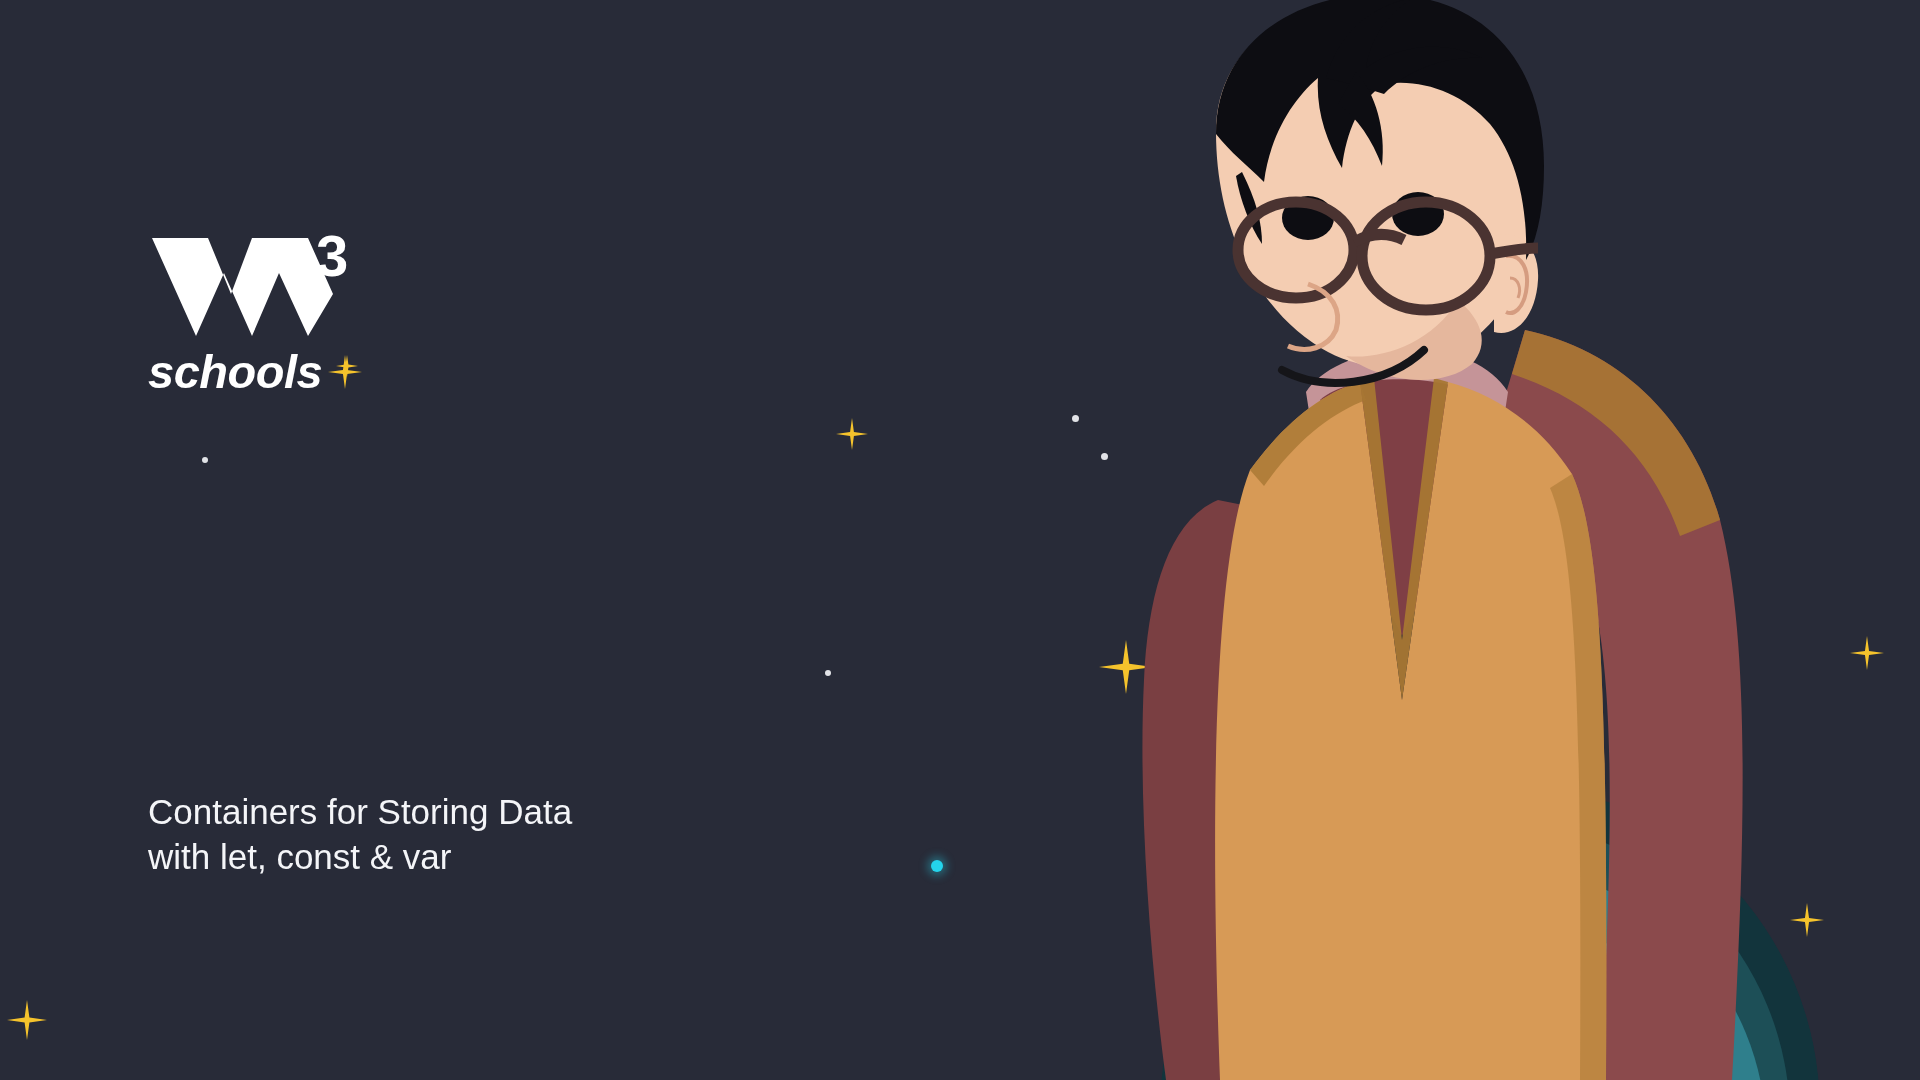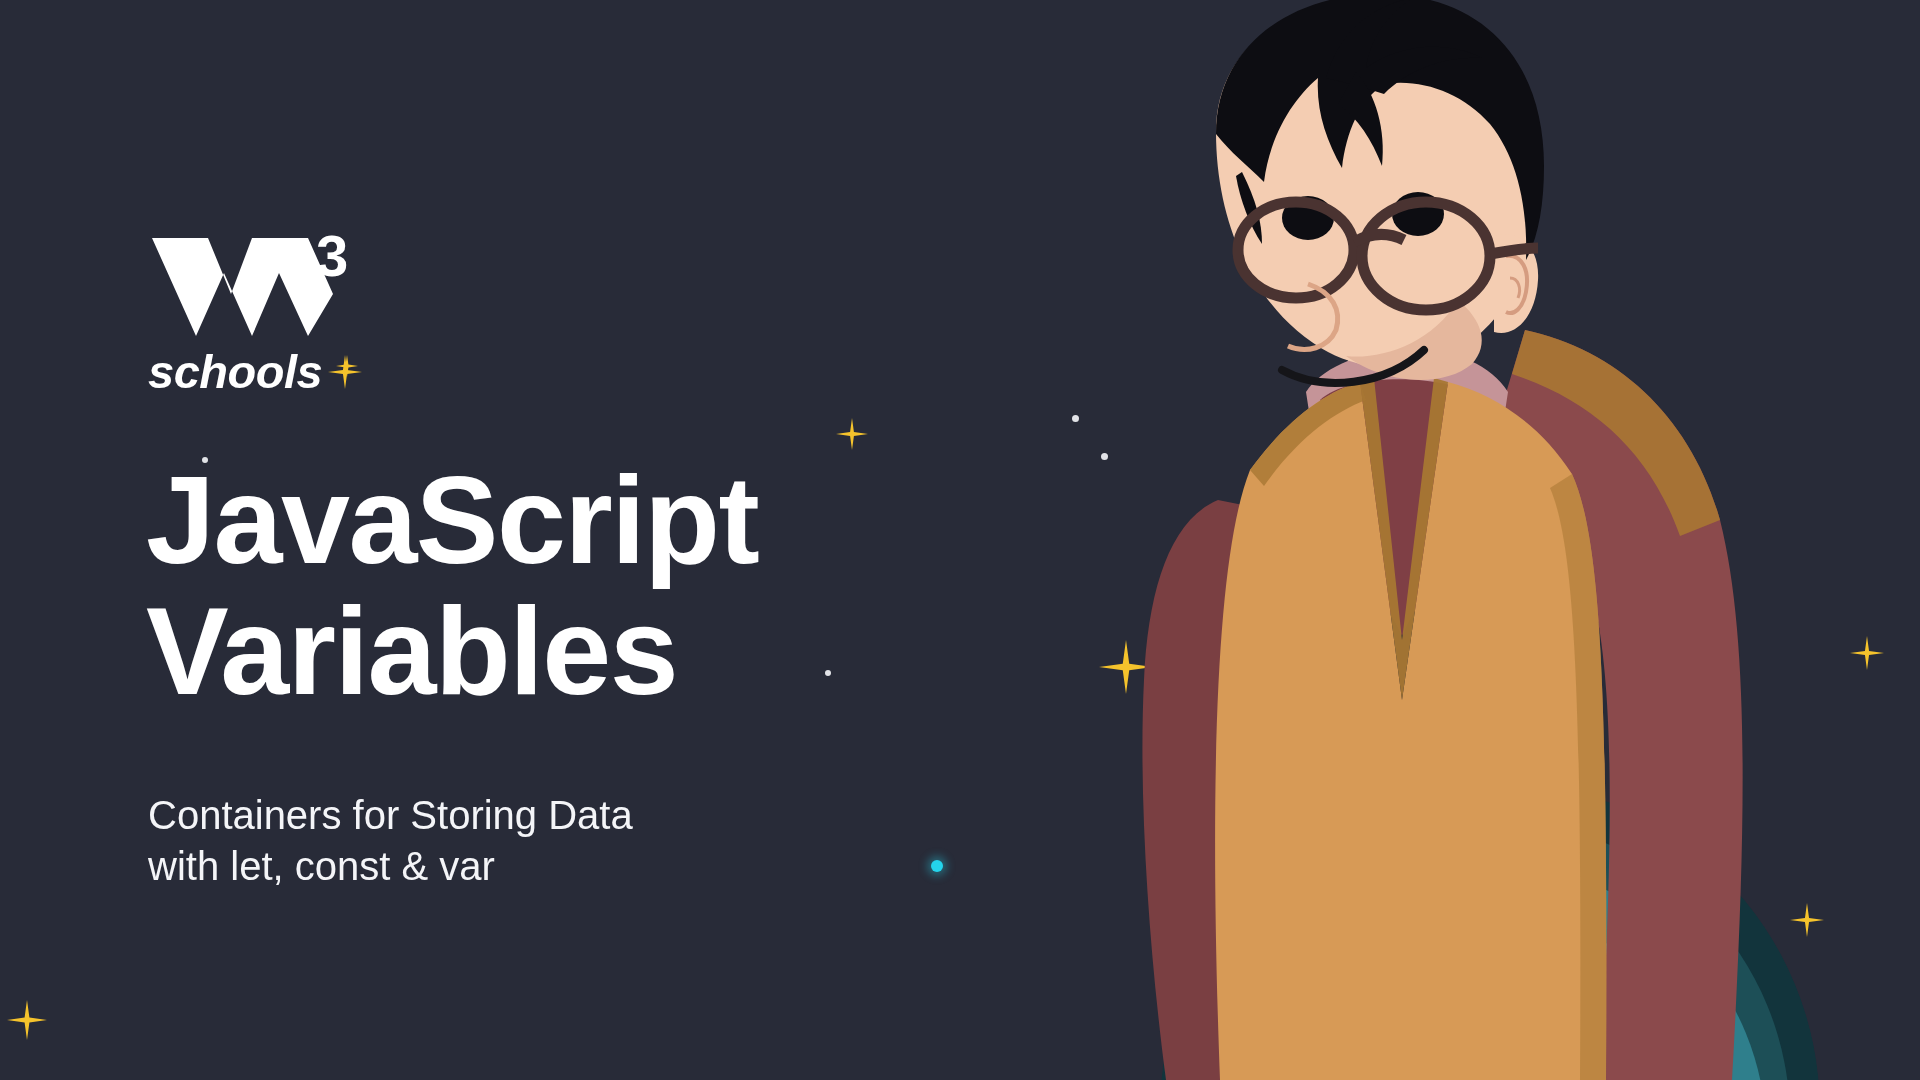--- a/index.html
+++ b/index.html
@@ -59,21 +59,21 @@
     font-size:124px;
     font-weight:700;
     line-height:1.06;
     letter-spacing:-1.5px;
     white-space:pre-line;
   }
   #subhead {
     position:absolute;
     left:148px; top:790px;
     color:#f4f5f8;
-    font-size:40px;
+    font-size:35px;
     font-weight:400;
     line-height:1.28;
     white-space:pre-line;
   }
 
   
   #illustration {
     position:absolute;
     right:0; bottom:0;
     width:900px; height:1080px;
@@ -145,22 +145,20 @@
     <div id="logo-row">
       <div id="logo-word">schools</div>
       <div id="logo-sparkle">
         <svg width="22" height="22" viewBox="0 0 22 22">
           <path d="M11 0 L12.4 9.6 L22 11 L12.4 12.4 L11 22 L9.6 12.4 L0 11 L9.6 9.6 Z" fill="#f5c32c"></path>
         </svg>
       </div>
     </div>
   </div>
 
-  <h1 id="headline">JavaScript
-Variables</h1>
   <p id="subhead">Containers for Storing Data
 with let, const &amp; var</p>
 
   <div id="illustration">
     <svg viewBox="0 0 900 1080" preserveAspectRatio="xMaxYMax slice" aria-hidden="true">
       <defs>
         <clipPath id="planetClip">
             <circle cx="470" cy="1110" r="330"></circle>
           </clipPath>
       </defs>

